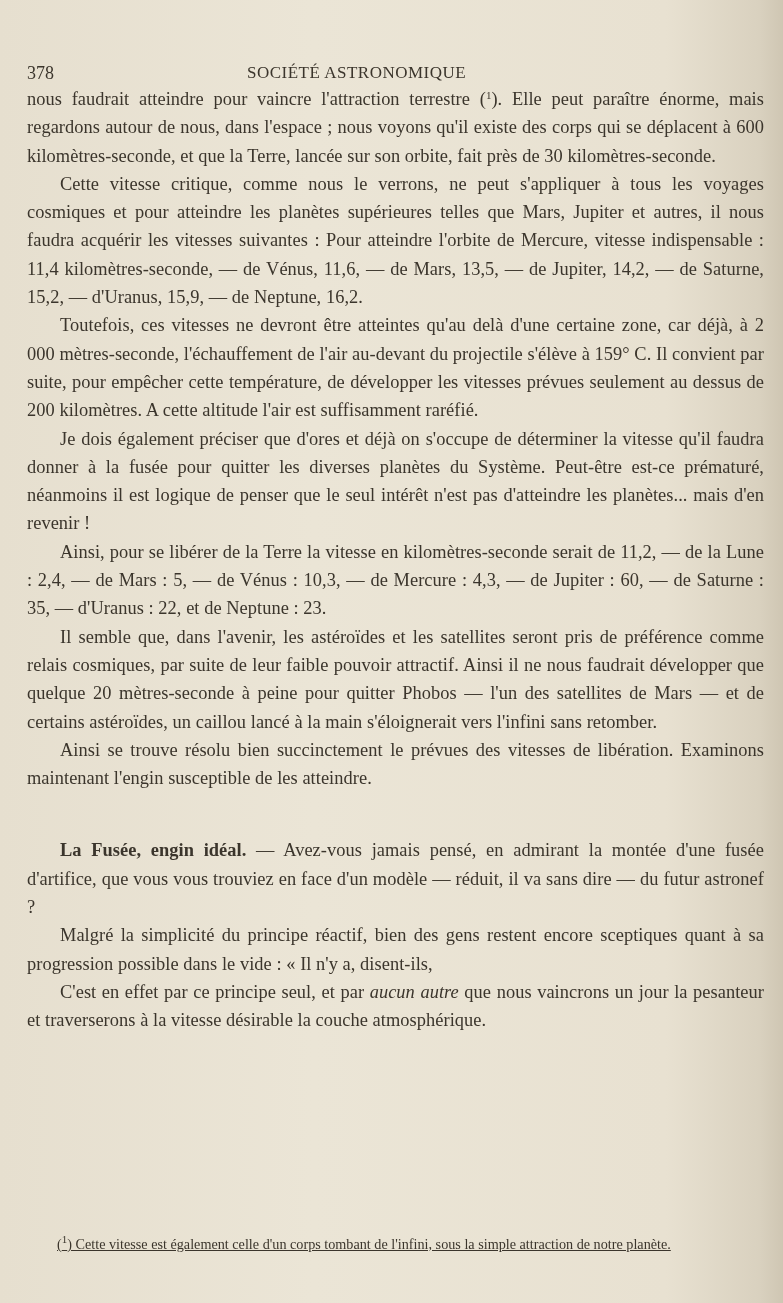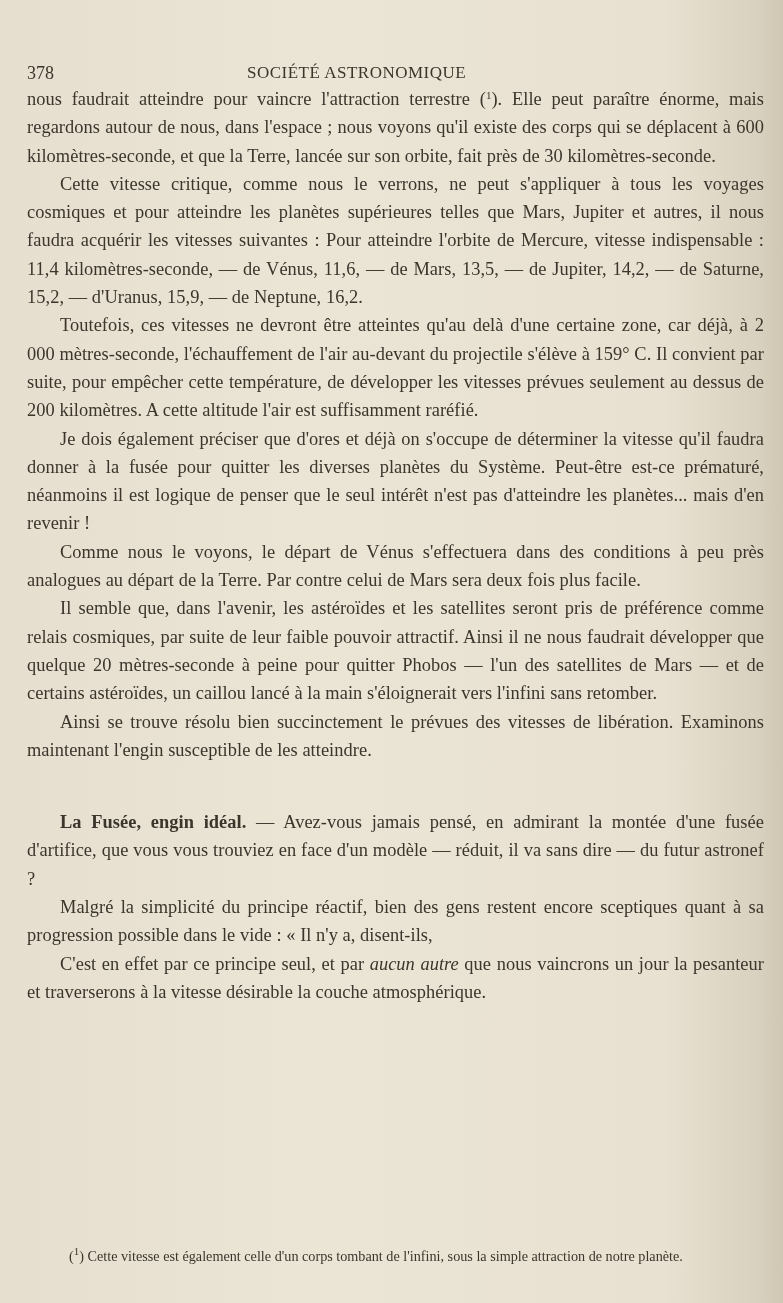--- a/index.html
+++ b/index.html
@@ -25,37 +25,37 @@
   .body-text p { margin: 0; text-indent: 33px; }
   .body-text p.noindent { text-indent: 0; margin-top: 28px; }
   .body-text p.section { margin-top: 44px; }
   .bold { font-weight: bold; }
   .ital { font-style: italic; }
   sup { font-size: 11px; vertical-align: 6px; line-height: 0; }
   .footnote {
     position: absolute; top: 1229px; left: 0; width: 737px;
     font-size: 14.2px; line-height: 22px; text-align: justify;
   }
-  .footnote p { margin: 16px; text-indent: 26px; }
+  .footnote p { margin: 4px; text-indent: 26px; text-decoration: underline; }
 </style>
 </head>
 <body>
 
 <div class="page">
   <div class="header">
     <span class="page-num">378</span>
     <span class="running-title">SOCIÉTÉ ASTRONOMIQUE</span>
   </div>
 
   <div class="body-text">
     <p class="noindent"><span>nous faudrait atteindre pour vaincre l'attraction terrestre (</span><sup>1</sup><span>). Elle peut paraître énorme, mais regardons autour de nous, dans l'espace ; nous voyons qu'il existe des corps qui se déplacent à 600 kilomètres-seconde, et que la Terre, lancée sur son orbite, fait près de 30 kilomètres-seconde.</span></p>
     <p>Cette vitesse critique, comme nous le verrons, ne peut s'appliquer à tous les voyages cosmiques et pour atteindre les planètes supérieures telles que Mars, Jupiter et autres, il nous faudra acquérir les vitesses suivantes : Pour atteindre l'orbite de Mercure, vitesse indispensable : 11,4 kilomètres-seconde, — de Vénus, 11,6, — de Mars, 13,5, — de Jupiter, 14,2, — de Saturne, 15,2, — d'Uranus, 15,9, — de Neptune, 16,2.</p>
     <p>Toutefois, ces vitesses ne devront être atteintes qu'au delà d'une certaine zone, car déjà, à 2 000 mètres-seconde, l'échauffement de l'air au-devant du projectile s'élève à 159° C. Il convient par suite, pour empêcher cette température, de développer les vitesses prévues seulement au dessus de 200 kilomètres. A cette altitude l'air est suffisamment raréfié.</p>
     <p>Je dois également préciser que d'ores et déjà on s'occupe de déterminer la vitesse qu'il faudra donner à la fusée pour quitter les diverses planètes du Système. Peut-être est-ce prématuré, néanmoins il est logique de penser que le seul intérêt n'est pas d'atteindre les planètes... mais d'en revenir !</p>
-    <p>Comme nous le voyons, le départ de Vénus s'effectuera dans des conditions à peu près analogues au départ de la Terre. Par contre celui de Mars sera deux fois plus facile.</p>
+    <p>Ainsi, pour se libérer de la Terre la vitesse en kilomètres-seconde serait de 11,2, — de la Lune : 2,4, — de Mars : 5, — de Vénus : 10,3, — de Mercure : 4,3, — de Jupiter : 60, — de Saturne : 35, — d'Uranus : 22, et de Neptune : 23.</p>
     <p>Il semble que, dans l'avenir, les astéroïdes et les satellites seront pris de préférence comme relais cosmiques, par suite de leur faible pouvoir attractif. Ainsi il ne nous faudrait développer que quelque 20 mètres-seconde à peine pour quitter Phobos — l'un des satellites de Mars — et de certains astéroïdes, un caillou lancé à la main s'éloignerait vers l'infini sans retomber.</p>
     <p>Ainsi se trouve résolu bien succinctement le prévues des vitesses de libération. Examinons maintenant l'engin susceptible de les atteindre.</p>
 
     <p class="section"><span class="bold">La Fusée, engin idéal.</span><span> — Avez-vous jamais pensé, en admirant la montée d'une fusée d'artifice, que vous vous trouviez en face d'un modèle — réduit, il va sans dire — du futur astronef ?</span></p>
     <p>Malgré la simplicité du principe réactif, bien des gens restent encore sceptiques quant à sa progression possible dans le vide : « Il n'y a, disent-ils,</p>
     <p><span>C'est en effet par ce principe seul, et par </span><span class="ital">aucun autre</span><span> que nous vaincrons un jour la pesanteur et traverserons à la vitesse désirable la couche atmosphérique.</span></p>
   </div>
 
   <div class="footnote">
     <p>(<sup>1</sup>)<span> Cette vitesse est également celle d'un corps tombant de l'infini, sous la simple attraction de notre planète.</span></p>

